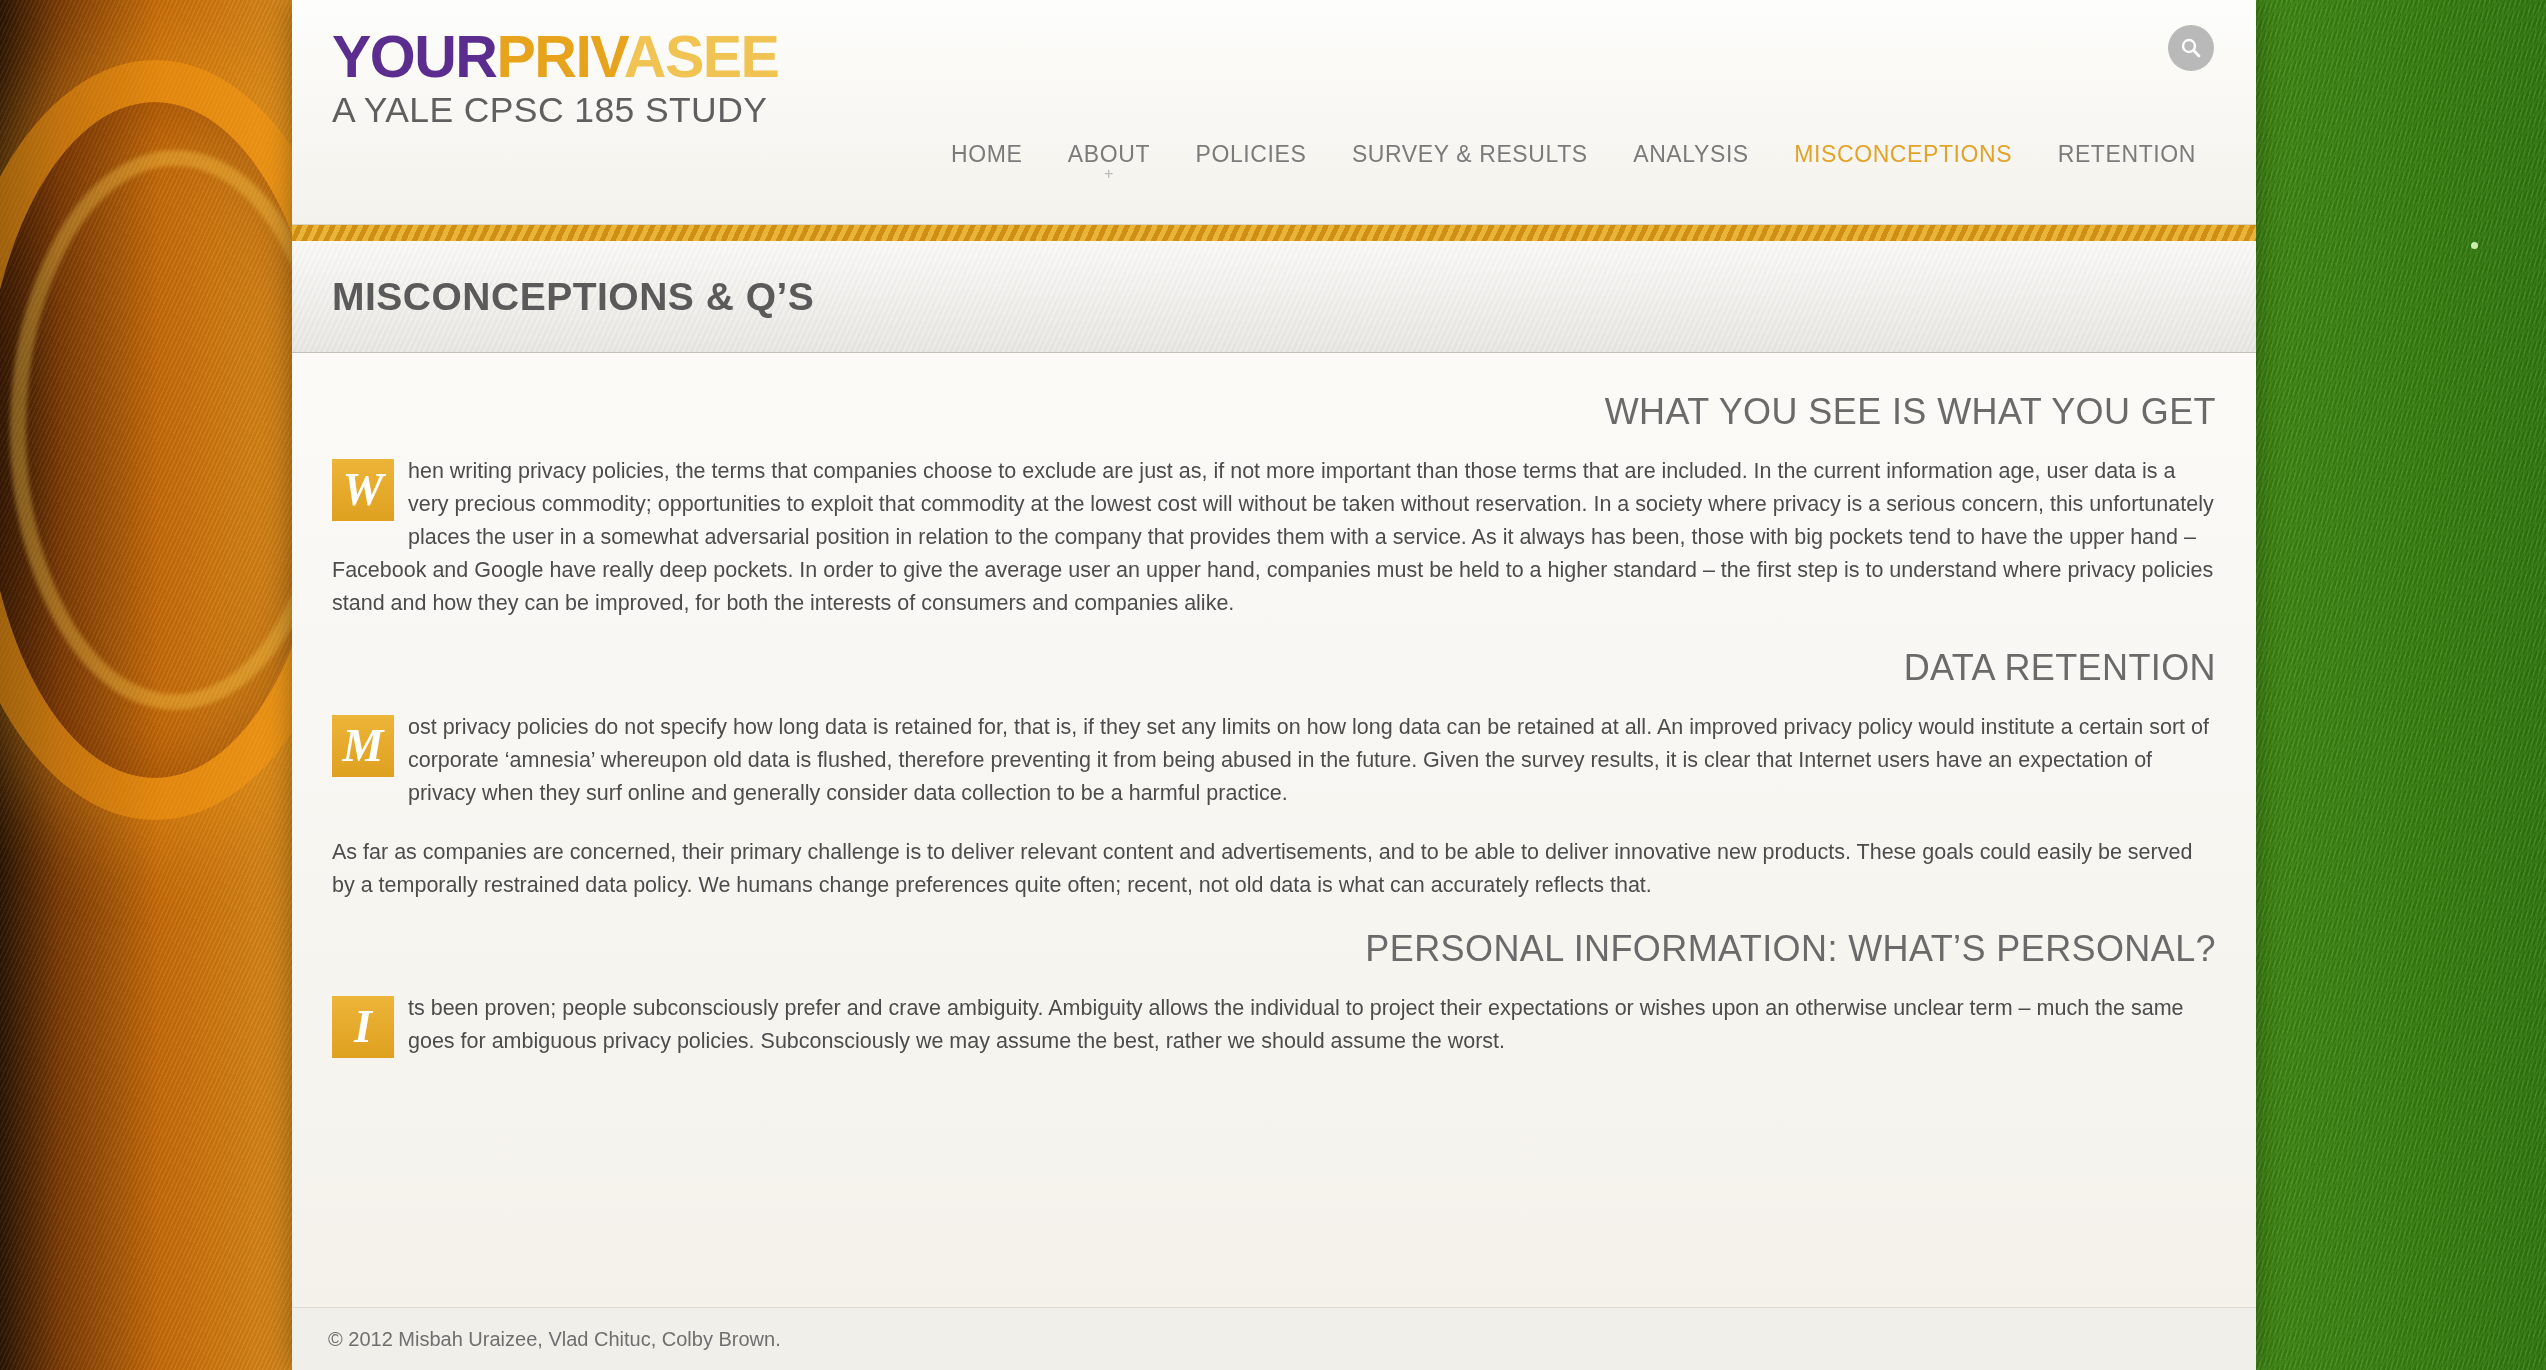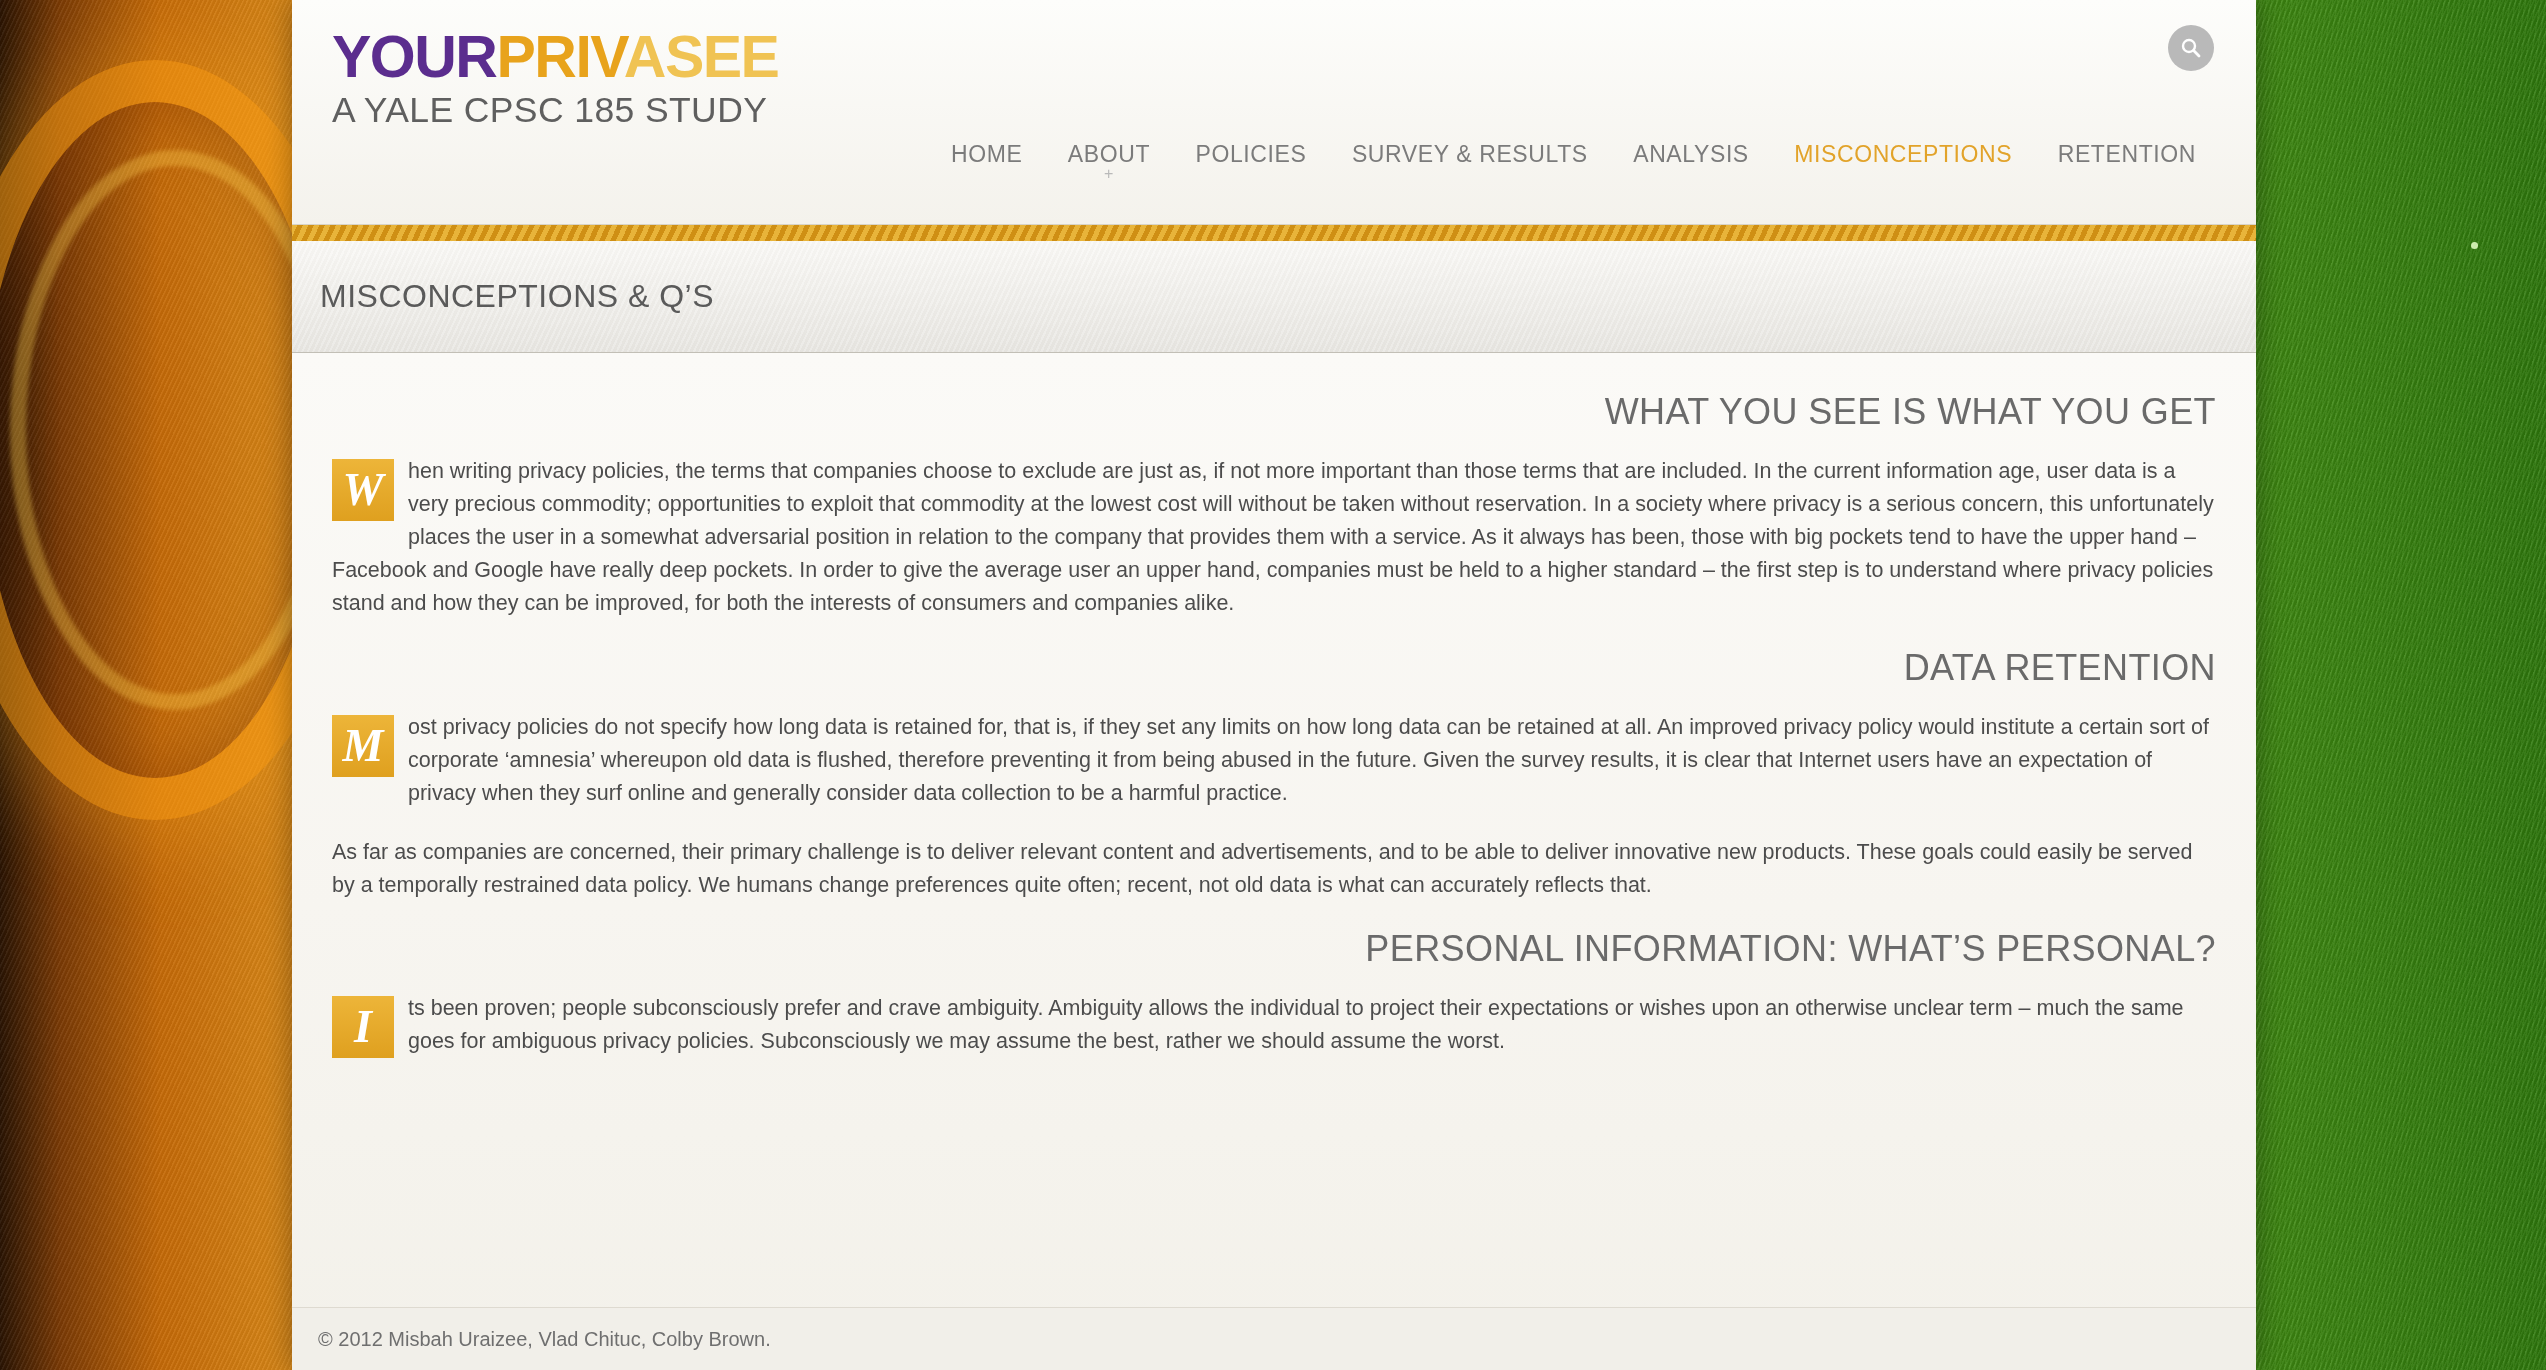--- a/index.html
+++ b/index.html
@@ -161,25 +161,25 @@
     height: 112px;
     background: linear-gradient(180deg,#dedbd2 0%, #d3d0c6 100%);
     background-image:
       linear-gradient(180deg,rgba(255,255,255,0.35),rgba(0,0,0,0.05)),
       repeating-linear-gradient(115deg, rgba(255,255,255,0.25) 0 2px, rgba(0,0,0,0.02) 2px 5px);
     border-bottom: 1px solid #c2bfb6;
     display: flex;
     align-items: center;
   }
   #page-title {
-    margin-left: 28px;
-    font-size: 32px;
+    margin-left: 40px;
+    font-size: 39px;
     color: #5a5a5a;
     letter-spacing: 0.5px;
-    font-weight: 400;
+    font-weight: 700;
   }
 
   
   #content {
     position: relative;
     padding: 34px 40px 0 40px;
     height: 1005px;
     overflow: hidden;
     background:
       linear-gradient(180deg,#fbfaf7 0%, #f7f5f0 55%, #f3f1ea 100%);
@@ -225,21 +225,21 @@
   #footer {
     position: absolute;
     left: 0; right: 0; bottom: 0;
     height: 63px;
     background: #f1efe9;
     border-top: 1px solid #dedad0;
     display: flex;
     align-items: center;
   }
   #footer-text {
-    margin-left: 26px;
+    margin-left: 36px;
     font-size: 20px;
     color: #6f6f6f;
   }
 </style>
 </head>
 <body>
 
 <div id="page">
   <div id="bg-texture"></div>
   <div id="bg-ring"></div>

